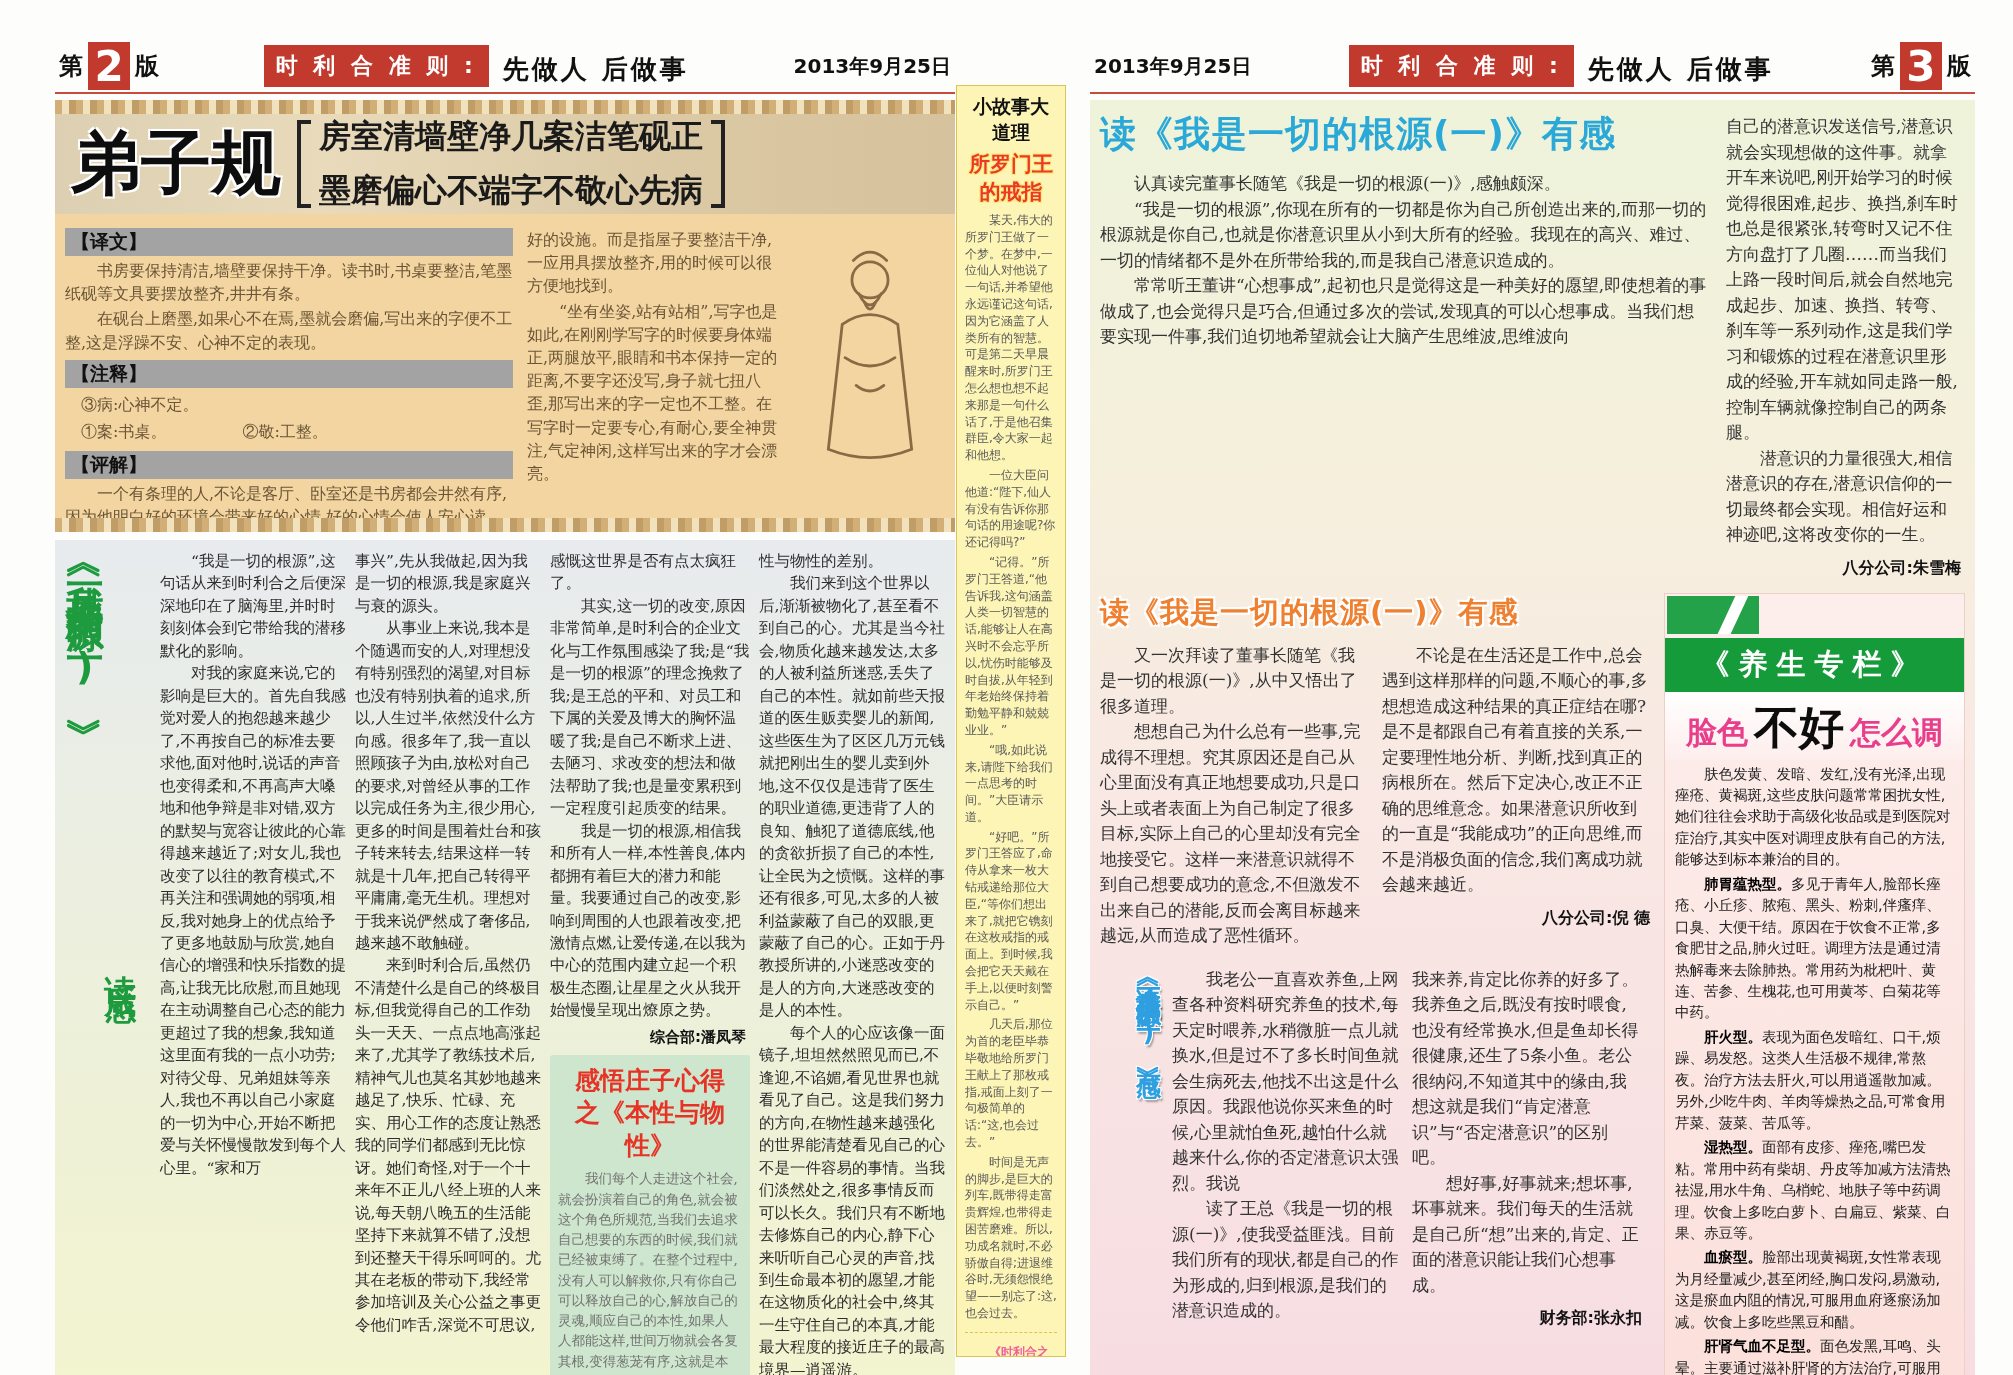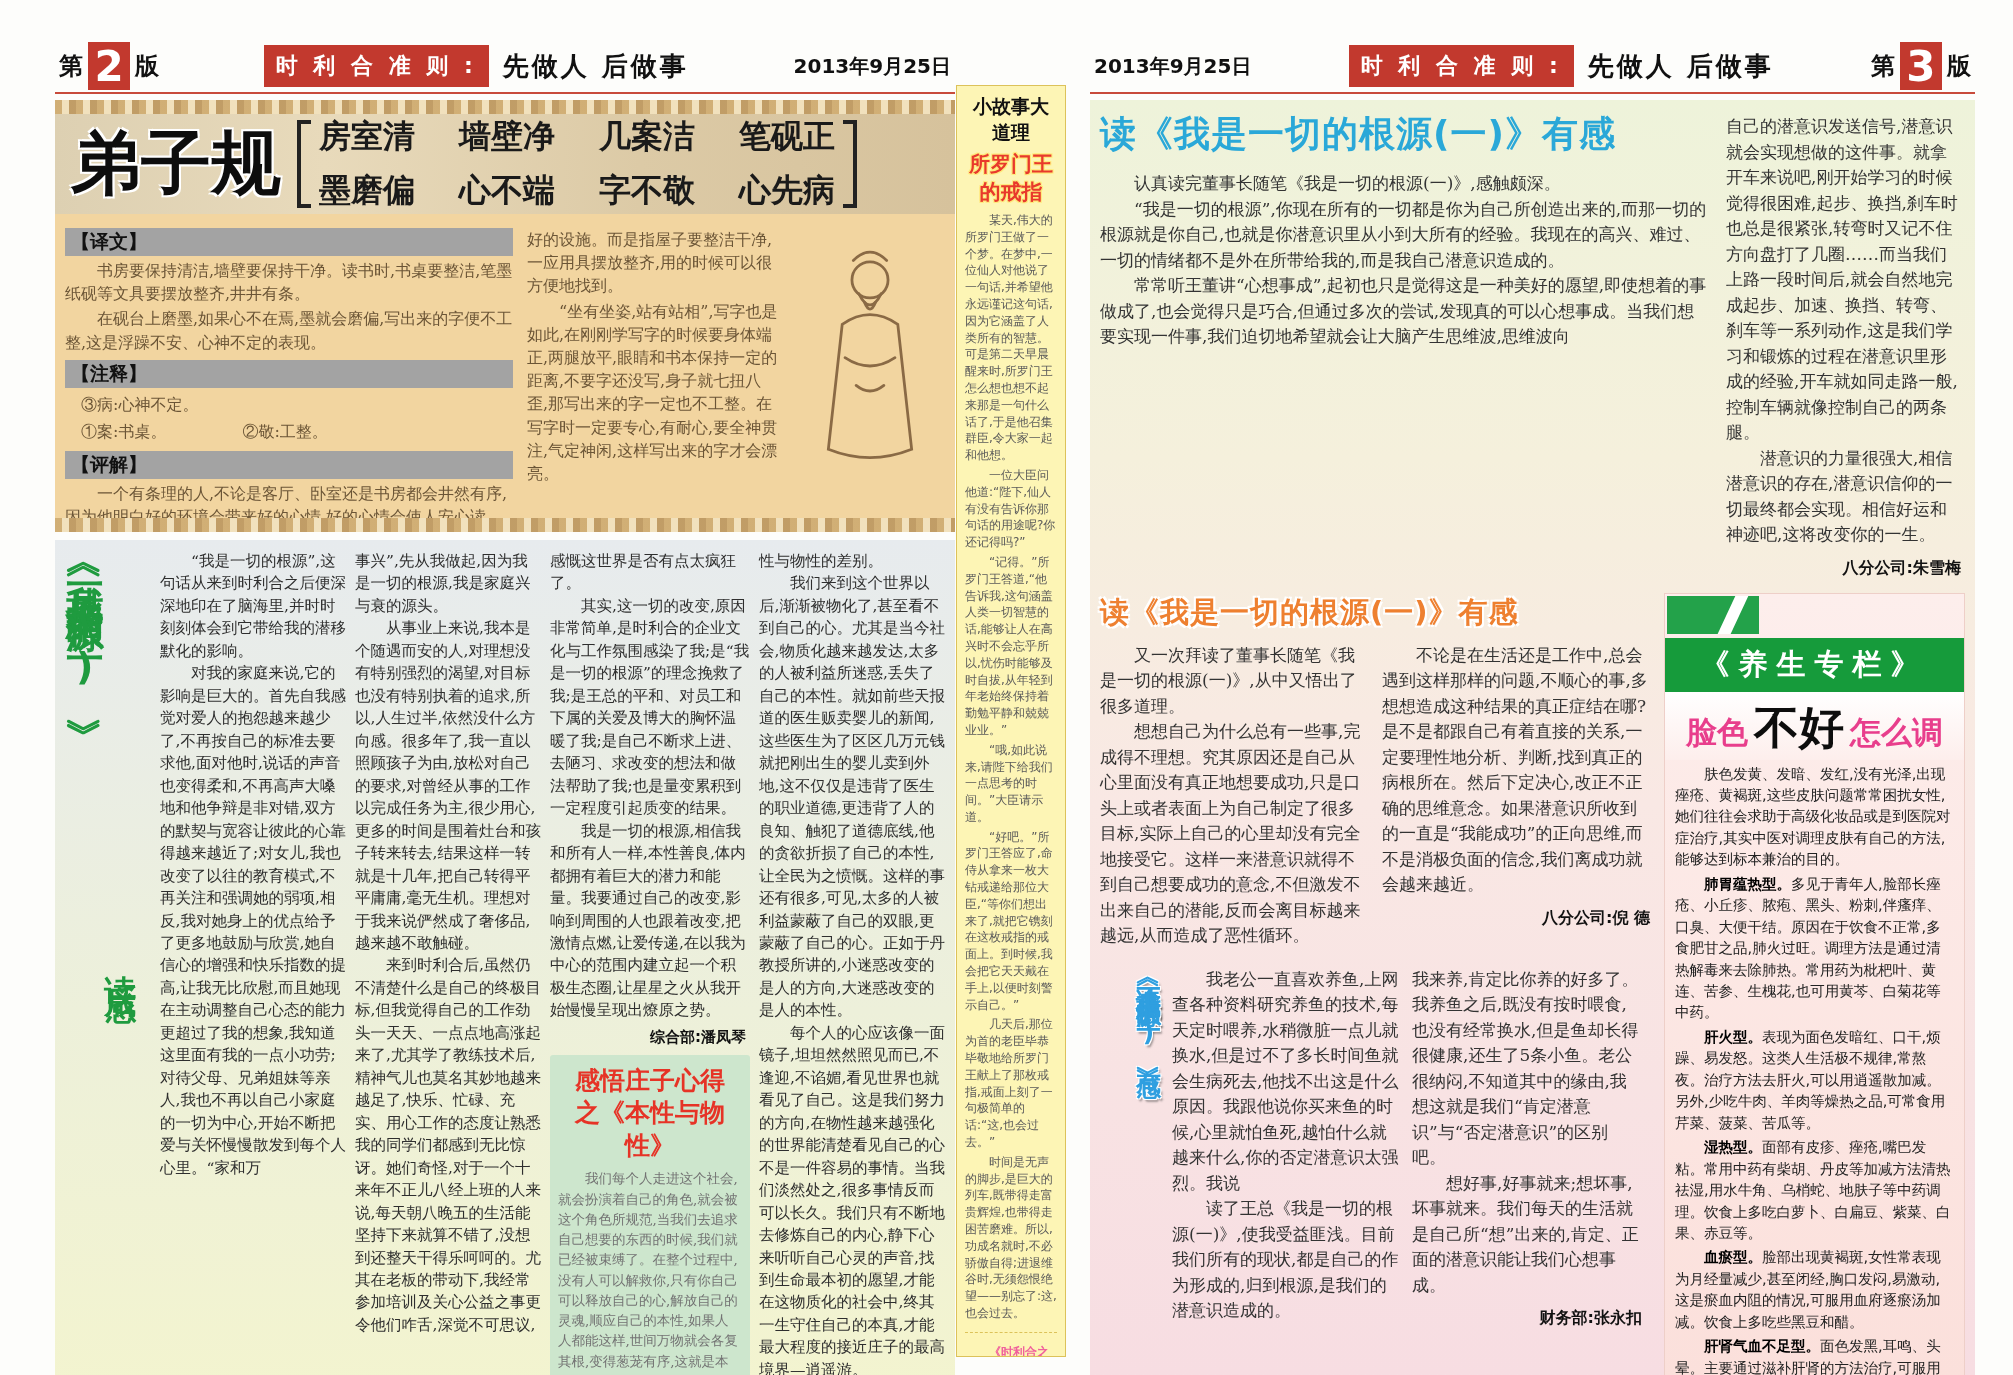--- a/index.html
+++ b/index.html
@@ -7,38 +7,38 @@
        font-family:"DejaVu Sans","Liberation Sans",sans-serif;color:#222;}
   .page{position:absolute;top:40px;}
   .page-left{left:55px;width:900px;}
   .page-right{left:1090px;width:885px;}
   
   .masthead{display:flex;align-items:center;justify-content:space-between;height:52px;
             border-bottom:2px solid #c84b3b;padding:0 4px;}
   .pagenum{display:flex;align-items:center;font-size:24px;font-weight:bold;color:#111;}
   .numbox{display:inline-flex;align-items:center;justify-content:center;width:42px;height:48px;
           background:#c2392e;color:#fff;font-size:42px;font-weight:bold;margin:0 5px;}
-  .principle{display:flex;align-items:center;}
+  .principle{display:flex;align-items:flex-end;}
   .pr-box{background:#c2392e;color:#fff;font-weight:bold;font-size:22px;letter-spacing:4px;padding:6px 12px;}
   .pr-text{font-size:26px;font-weight:900;color:#111;margin-left:14px;letter-spacing:3px;}
   .mh-date{font-size:20px;font-weight:bold;color:#111;}
   
   .dzbox{margin-top:6px;overflow:hidden;}
   .deco{height:14px;background:repeating-linear-gradient(90deg,#c9a15e 0 7px,#efdcb2 7px 14px,#b68c4c 14px 21px);opacity:.85;}
   .dz-head{height:100px;display:flex;align-items:center;
            background:linear-gradient(90deg,#ddd0b2,#e8dabb 30%,#dccaa6 65%,#d6c29c);}
   .dz-title{font-size:70px;font-weight:900;color:#0d0d0d;margin:0 8px 0 16px;
             font-family:"DejaVu Serif",serif;text-shadow:2px 2px 0 #fff,-2px -2px 0 #fff,2px -2px 0 #fff,-2px 2px 0 #fff;}
   .bk{position:relative;width:14px;height:88px;margin:0 8px;}
   .bk::before{content:'';position:absolute;top:0;bottom:0;width:4px;background:#222;}
   .bk::after{content:'';position:absolute;width:14px;height:4px;background:#222;top:0;box-shadow:0 84px 0 #222;}
   .bk.open::before{left:0;} .bk.open::after{left:0;}
   .bk.close::before{right:0;} .bk.close::after{right:0;}
   .verses{display:flex;flex-direction:column;gap:10px;}
-  .vrow{display:flex;gap:44px;font-size:32px;color:#1a1a1a;font-family:"DejaVu Serif",serif;font-weight:bold;}
+  .vrow{display:flex;font-size:32px;color:#1a1a1a;font-family:"DejaVu Serif",serif;font-weight:bold;}
   .dz-body{display:flex;gap:14px;background:#f2d5a0;padding:8px 10px;height:288px;overflow:hidden;}
   .dz-panel{width:448px;}
   .sec-label{display:block;background:#a3a3a3;font-weight:bold;font-size:19px;color:#111;
              padding:1px 6px;margin:6px 0 3px;}
   .t{font-family:"DejaVu Serif",serif;}
   .dz-panel p,.dz-right p{font-size:16px;line-height:1.45;color:#6b5536;margin:2px 0;text-indent:2em;
              font-family:"DejaVu Serif",serif;}
   .zs-row{display:flex;gap:60px;}
   .zs-row p{text-indent:1em;}
   .dz-right{flex:1;padding-top:4px;}

